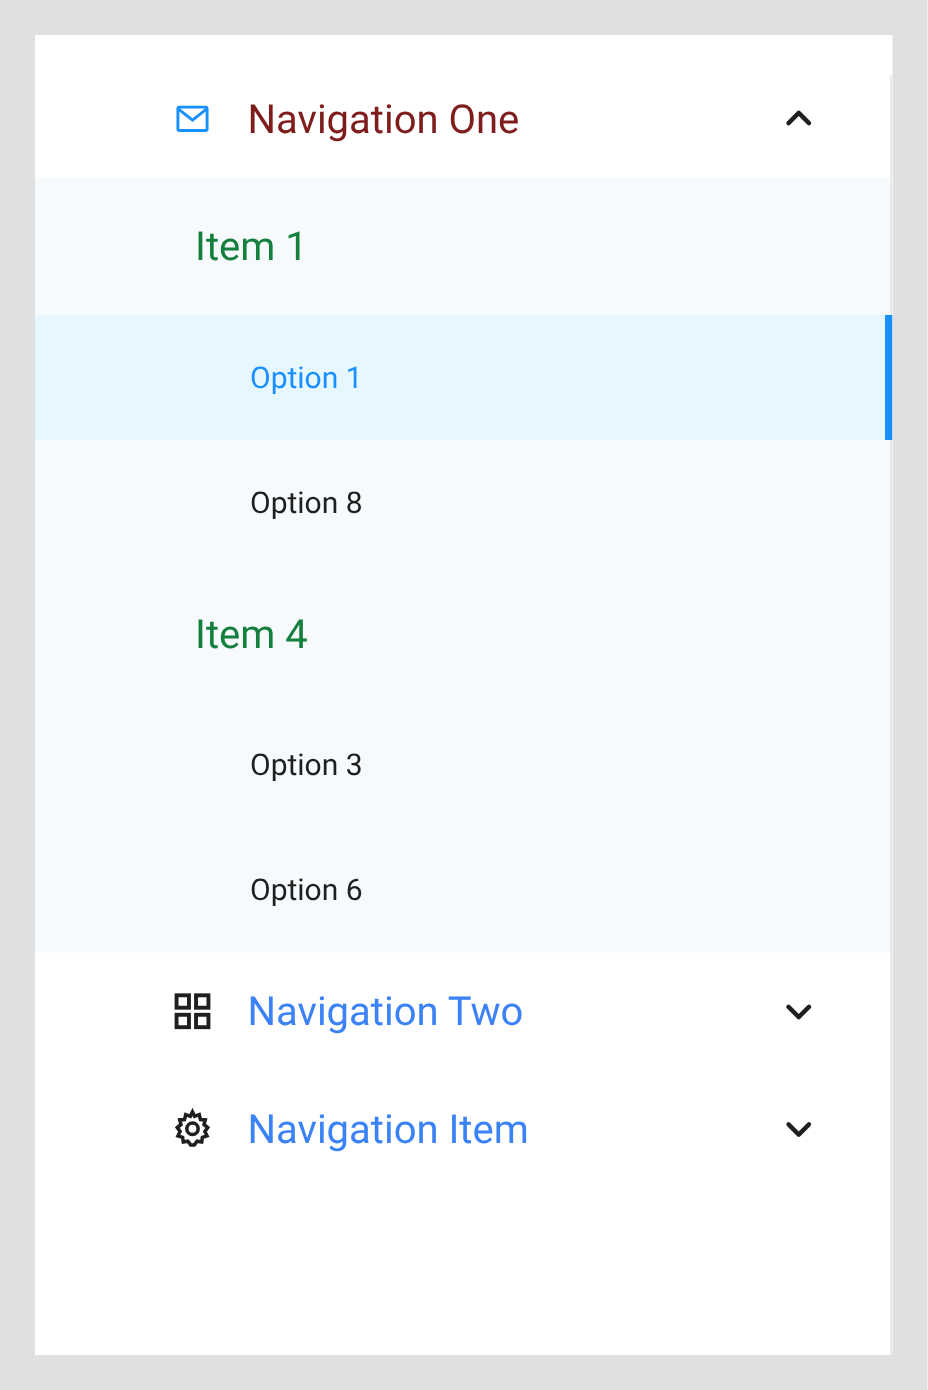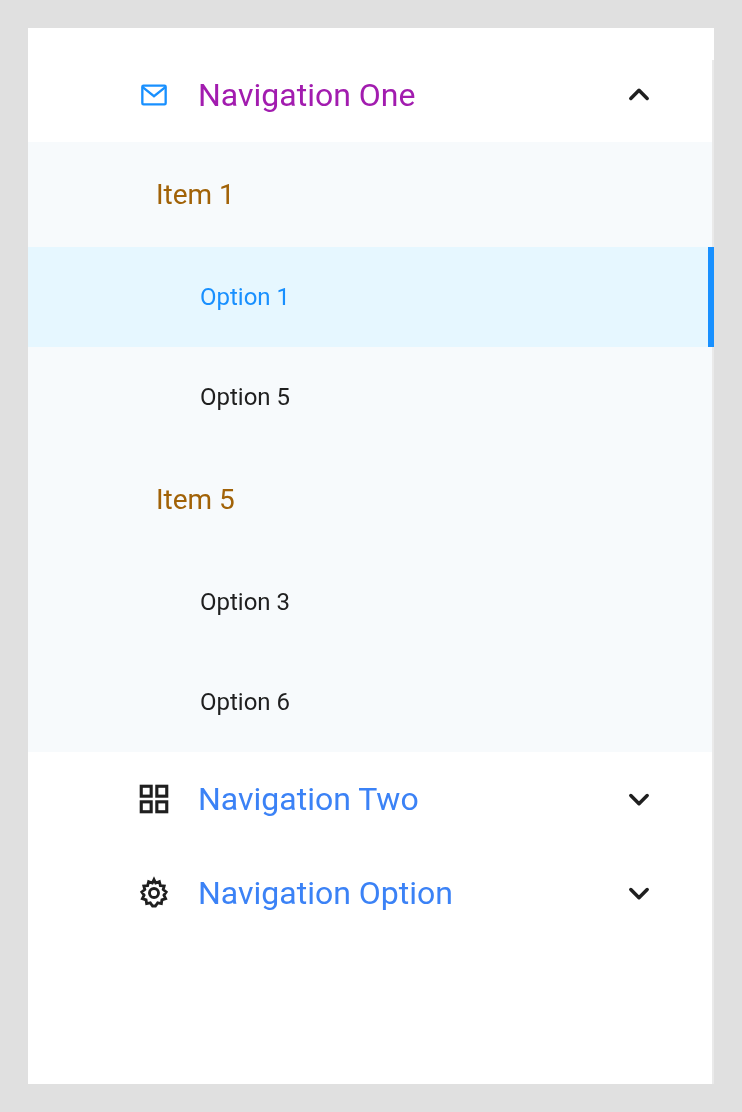--- a/index.html
+++ b/index.html
@@ -22,21 +22,21 @@
     font-size: 32px;
   }
   .menu-header {
     display: flex;
     align-items: center;
     padding: 28px 48px 28px 108px;
     cursor: pointer;
     position: relative;
   }
   .menu-header.expanded {
-    color: #a21caf;
+    color: #7f1d1d;
   }
   .menu-header.collapsed {
     color: #3b82f6;
   }
   .menu-header .icon {
     width: 36px;
     height: 36px;
     display: inline-flex;
     align-items: center;
     justify-content: center;
@@ -51,23 +51,23 @@
     height: 30px;
     display: inline-flex;
     align-items: center;
     justify-content: center;
     margin-right: 12px;
   }
   .submenu {
     background: #f7fafc;
   }
   .group-title {
-    color: #a16207;
+    color: #15803d;
     padding: 36px 0 36px 128px;
-    font-size: 28px;
+    font-size: 32px;
   }
   .option {
     padding: 36px 0 36px 172px;
     color: #1f1f1f;
     cursor: pointer;
     position: relative;
     font-size: 24px;
   }
   .option.selected {
     background: #e6f7ff;
@@ -112,22 +112,22 @@
         <span class="arrow">
           <svg viewBox="0 0 24 24" width="28" height="28" fill="none" stroke="#1f1f1f" stroke-width="3" stroke-linecap="round" stroke-linejoin="round">
             <polyline points="5,15 12,8 19,15"></polyline>
           </svg>
         </span>
       </div>
 
       <ul class="submenu">
         <li class="group-title">Item 1</li>
         <li class="option selected">Option 1</li>
-        <li class="option">Option 5</li>
-        <li class="group-title">Item 5</li>
+        <li class="option">Option 8</li>
+        <li class="group-title">Item 4</li>
         <li class="option">Option 3</li>
         <li class="option">Option 6</li>
       </ul>
     </li>
 
     <li>
       <div class="menu-header collapsed">
         <span class="icon">
           <svg viewBox="0 0 24 24" width="34" height="34" fill="none" stroke="#1f1f1f" stroke-width="2.2">
             <rect x="3" y="3" width="7" height="7"></rect>
@@ -146,21 +146,21 @@
     </li>
 
     <li>
       <div class="menu-header collapsed">
         <span class="icon">
           <svg viewBox="0 0 24 24" width="34" height="34" fill="none" stroke="#1f1f1f" stroke-width="2">
             <circle cx="12" cy="12" r="3.2"></circle>
             <path d="M12 2.5 L13.2 5 L15.8 4 L16.5 6.8 L19.2 7 L18.5 9.6 L20.6 11.3 L19 13.5 L20.2 16 L17.6 16.8 L17.2 19.5 L14.6 19 L13 21.2 L11 21.2 L9.4 19 L6.8 19.5 L6.4 16.8 L3.8 16 L5 13.5 L3.4 11.3 L5.5 9.6 L4.8 7 L7.5 6.8 L8.2 4 L10.8 5 Z"></path>
           </svg>
         </span>
-        <span class="label">Navigation Option</span>
+        <span class="label">Navigation Item</span>
         <span class="arrow">
           <svg viewBox="0 0 24 24" width="28" height="28" fill="none" stroke="#1f1f1f" stroke-width="3" stroke-linecap="round" stroke-linejoin="round">
             <polyline points="5,9 12,16 19,9"></polyline>
           </svg>
         </span>
       </div>
     </li>
 
   </ul>
 </div>

